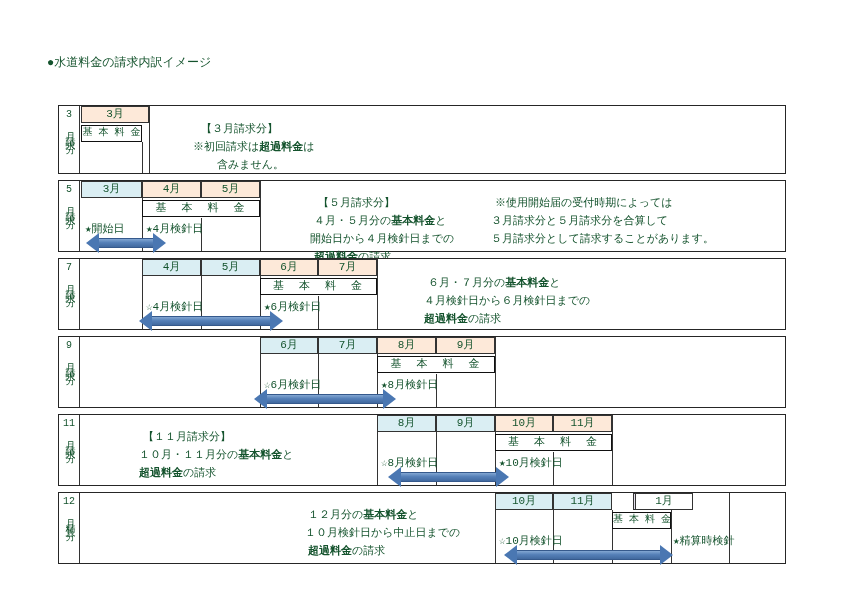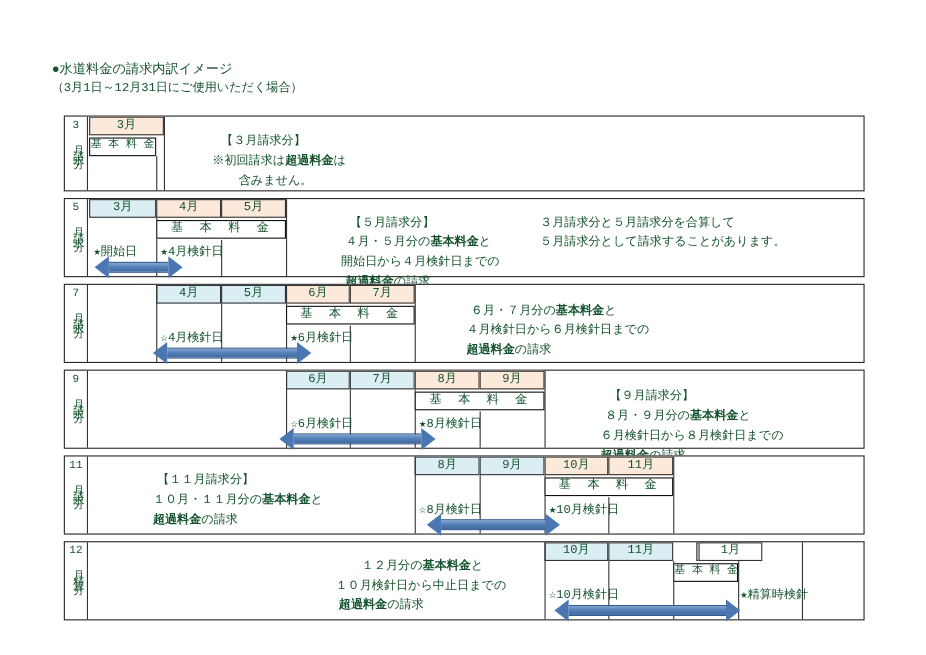--- a/index.html
+++ b/index.html
@@ -31,21 +31,20 @@
                  border:10px solid transparent;border-left:0;border-right:13px solid #4a77b2;}
   .arrow::after{content:"";position:absolute;right:-13px;top:50%;margin-top:-10px;width:0;height:0;
                 border:10px solid transparent;border-right:0;border-left:13px solid #4a77b2;}
 </style>
 </head>
 <body>
 
 <div id="canvas">
 
   <div class="title">●水道料金の請求内訳イメージ</div>
-  <div class="subtitle">（3月1日～12月31日にご使用いただく場合）</div>
 
   <div class="row" style="top:68px;height:69px;">
     <div class="side">
       <span class="side-num">3</span>
       <span class="side-txt">月請求分</span>
     </div>
     <div class="mcell" style="left: 22px; width: 68px; background: rgb(253, 233, 217);">3月</div>
     <div class="feebox narrow" style="left:22px;top:19px;width:61px;">基 本 料 金</div>
     <div class="vline" style="left:83px;top:36px;"></div>
     <div class="vline" style="left:90px;top:0;"></div>
@@ -71,20 +70,21 @@
     <div class="mark" style="left:26px;top:40px;">★開始日</div>
     <div class="mark" style="left:87px;top:40px;">★4月検針日</div>
     <div class="arrow" style="left:40px;top:57px;width:54px;"></div>
     <div class="desc" style="left:251px;top:13px;">
       <div style="padding-left:8px;">【５月請求分】</div>
       <div style="padding-left:4px;">４月・５月分の<b>基本料金</b>と</div>
       <div>開始日から４月検針日までの</div>
       <div style="padding-left:4px;"><b>超過料金</b>の請求</div>
     </div>
     <div class="desc" style="left:432px;top:13px;">
+      <div style="padding-left:4px;">※使用開始届の受付時期によっては</div>
       <div>３月請求分と５月請求分を合算して</div>
       <div>５月請求分として請求することがあります。</div>
     </div>
   </div>
 
   <div class="row" style="top:221px;height:72px;">
     <div class="side">
       <span class="side-num">7</span>
       <span class="side-txt">月請求分</span>
     </div>
@@ -119,26 +119,20 @@
     <div class="mcell" style="left: 377px; width: 59px; background: rgb(253, 233, 217);">9月</div>
     <div class="vline" style="left:201px;top:0;"></div>
     <div class="vline" style="left:259px;top:17px;"></div>
     <div class="vline" style="left:318px;top:17px;"></div>
     <div class="feebox wide" style="left:318px;top:19px;width:118px;">基　本　料　金</div>
     <div class="vline" style="left:377px;top:37px;"></div>
     <div class="vline" style="left:436px;top:0;"></div>
     <div class="mark" style="left:205px;top:40px;">☆6月検針日</div>
     <div class="mark" style="left:322px;top:40px;">★8月検針日</div>
     <div class="arrow" style="left:208px;top:57px;width:116px;"></div>
-    <div class="desc" style="left:487px;top:15px;">
-      <div style="padding-left:8px;">【９月請求分】</div>
-      <div style="padding-left:4px;">８月・９月分の<b>基本料金</b>と</div>
-      <div>６月検針日から８月検針日までの</div>
-      <div><b>超過料金</b>の請求</div>
-    </div>
   </div>
 
   <div class="row" style="top:377px;height:72px;">
     <div class="side">
       <span class="side-num">11</span>
       <span class="side-txt">月請求分</span>
     </div>
     <div class="mcell" style="left: 318px; width: 59px; background: rgb(218, 238, 243);">8月</div>
     <div class="mcell" style="left: 377px; width: 59px; background: rgb(218, 238, 243);">9月</div>
     <div class="mcell" style="left: 436px; width: 58px; background: rgb(253, 233, 217);">10月</div>
@@ -171,19 +165,19 @@
     <div class="vline" style="left:436px;top:0;"></div>
     <div class="vline" style="left:494px;top:17px;"></div>
     <div class="vline" style="left:553px;top:17px;"></div>
     <div class="feebox narrow" style="left:553px;top:19px;width:59px;">基 本 料 金</div>
     <div class="vline" style="left:612px;top:17px;"></div>
     <div class="vline" style="left:670px;top:0;"></div>
     <div class="mark" style="left:440px;top:40px;">☆10月検針日</div>
     <div class="mark" style="left:614px;top:40px;">★精算時検針</div>
     <div class="arrow" style="left:458px;top:57px;width:143px;"></div>
     <div class="desc" style="left:246px;top:13px;">
-      <div style="padding-left:3px;text-align:center;">１２月分の<b>基本料金</b>と</div>
+      <div style="padding-left:3px;">１２月分の<b>基本料金</b>と</div>
       <div>１０月検針日から中止日までの</div>
       <div style="padding-left:3px;"><b>超過料金</b>の請求</div>
     </div>
   </div>
 
 </div>
 
 </body></html>

